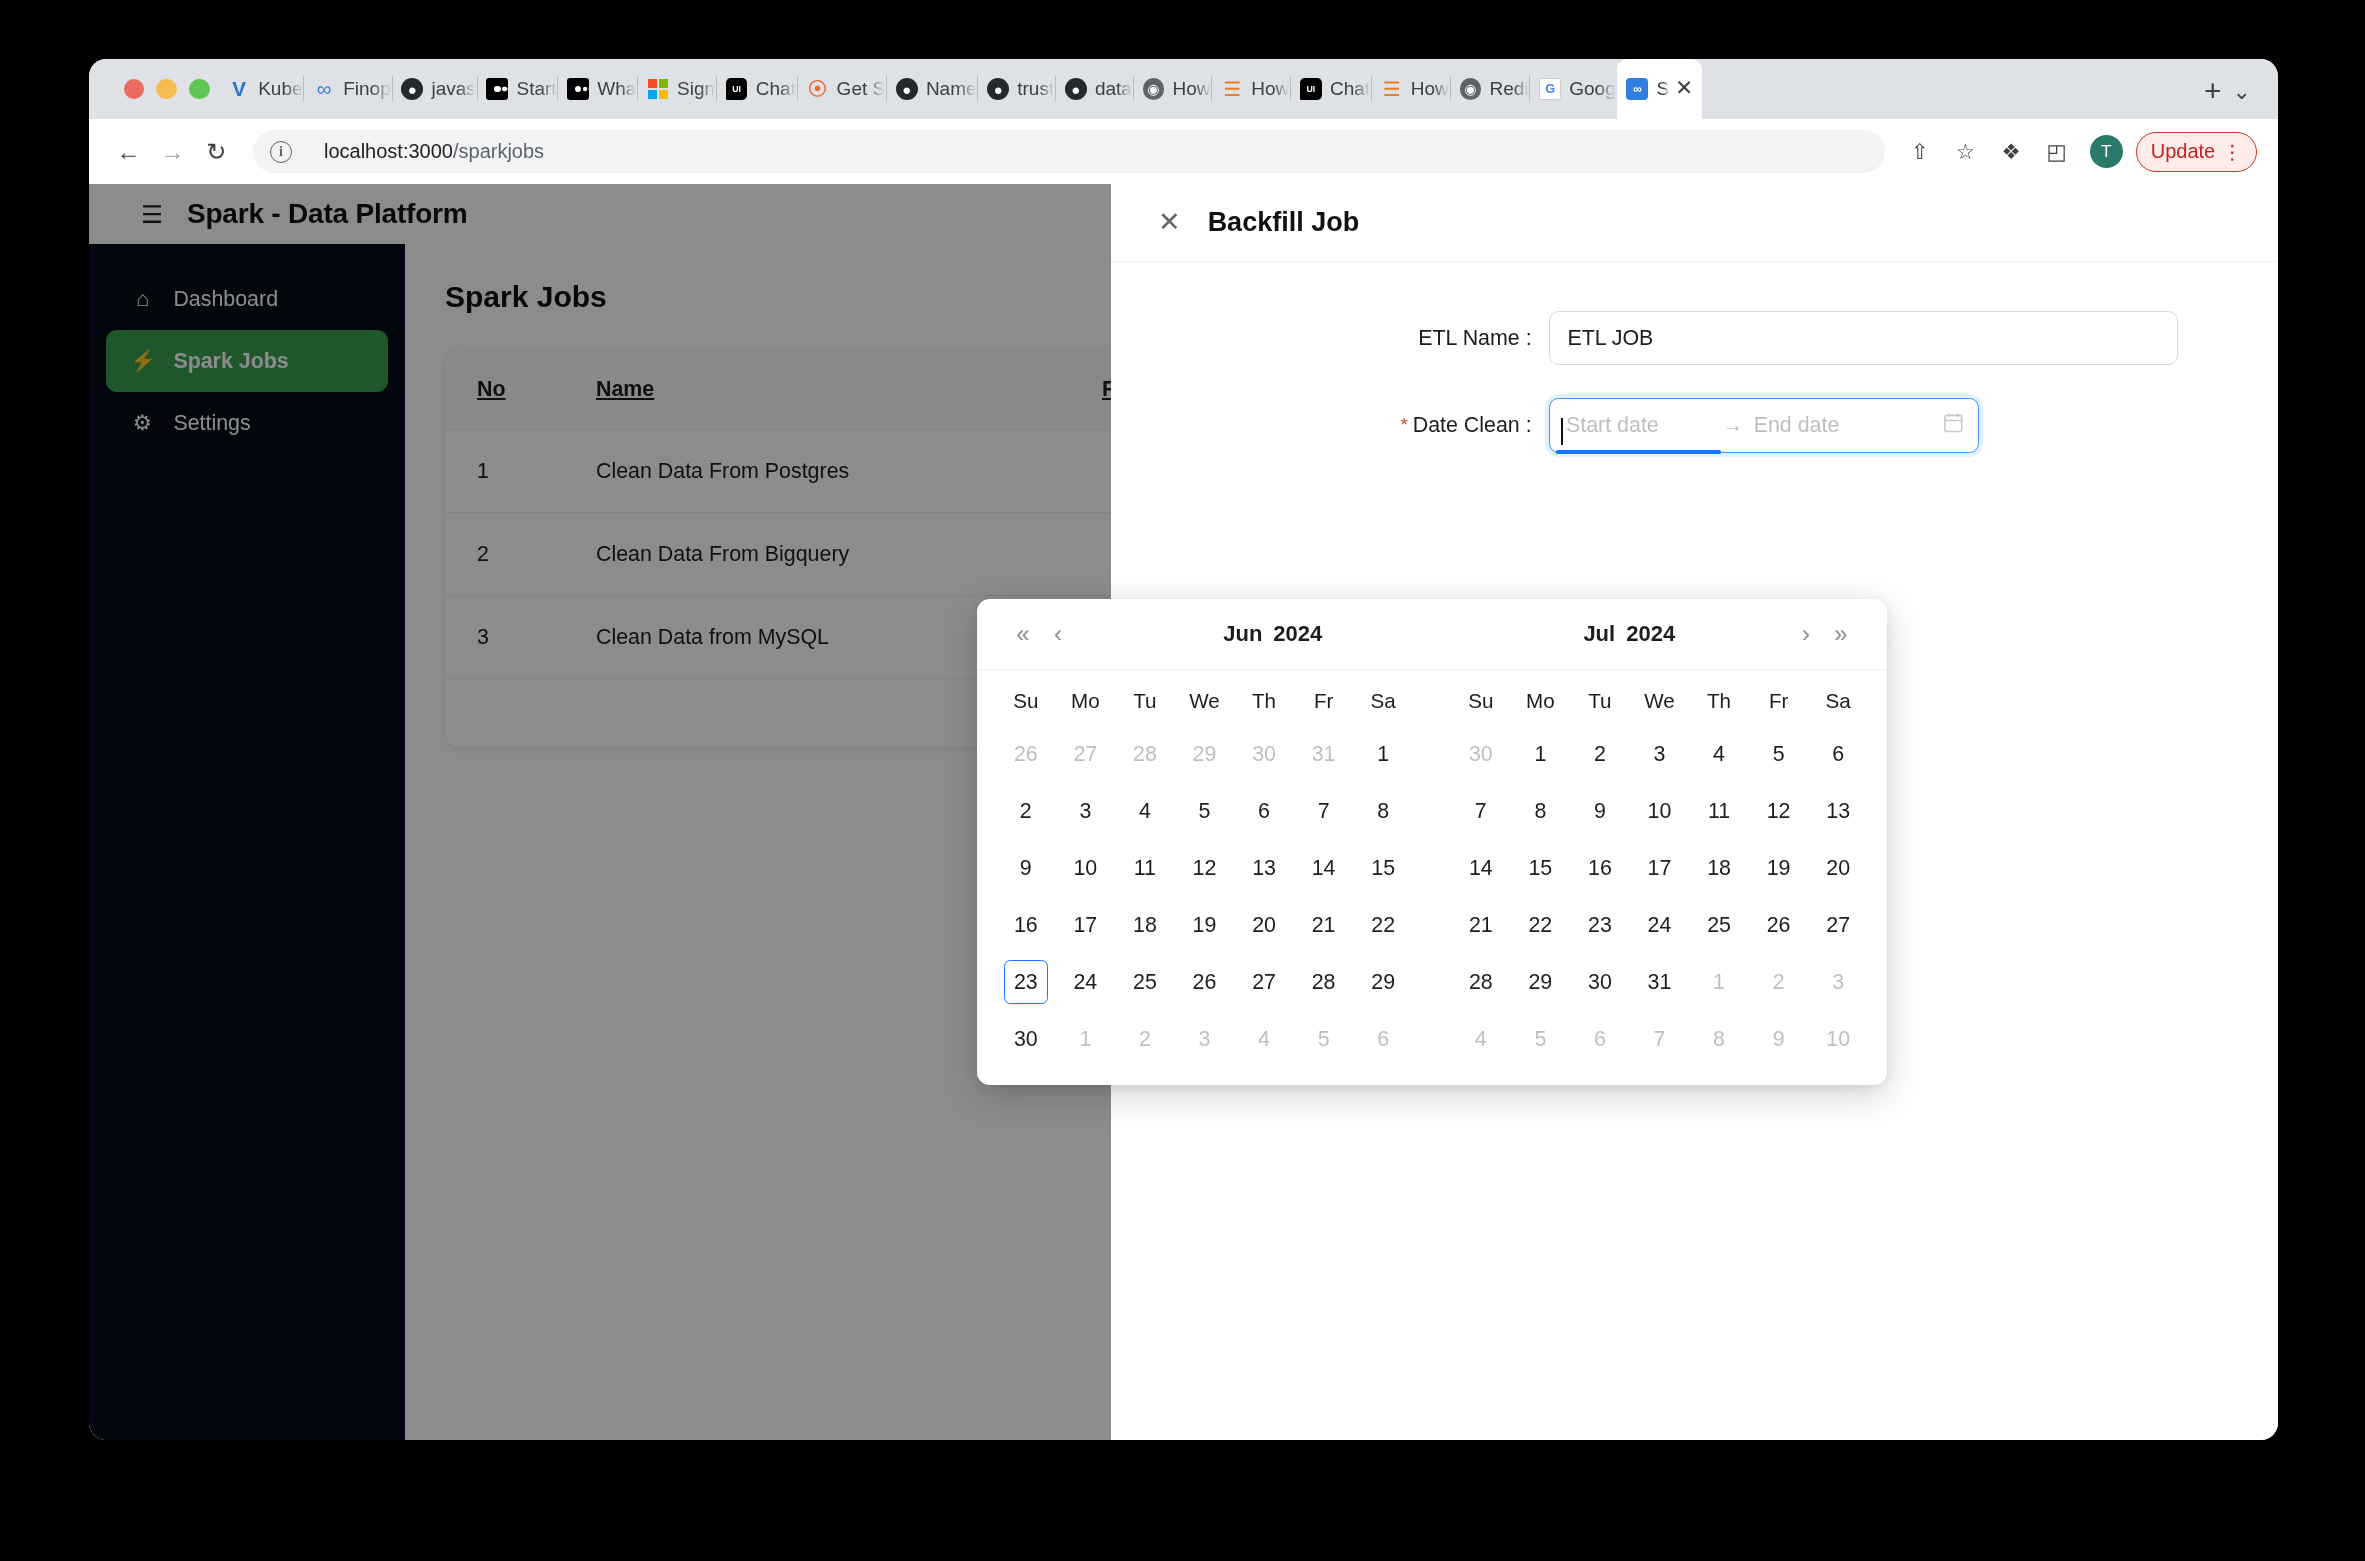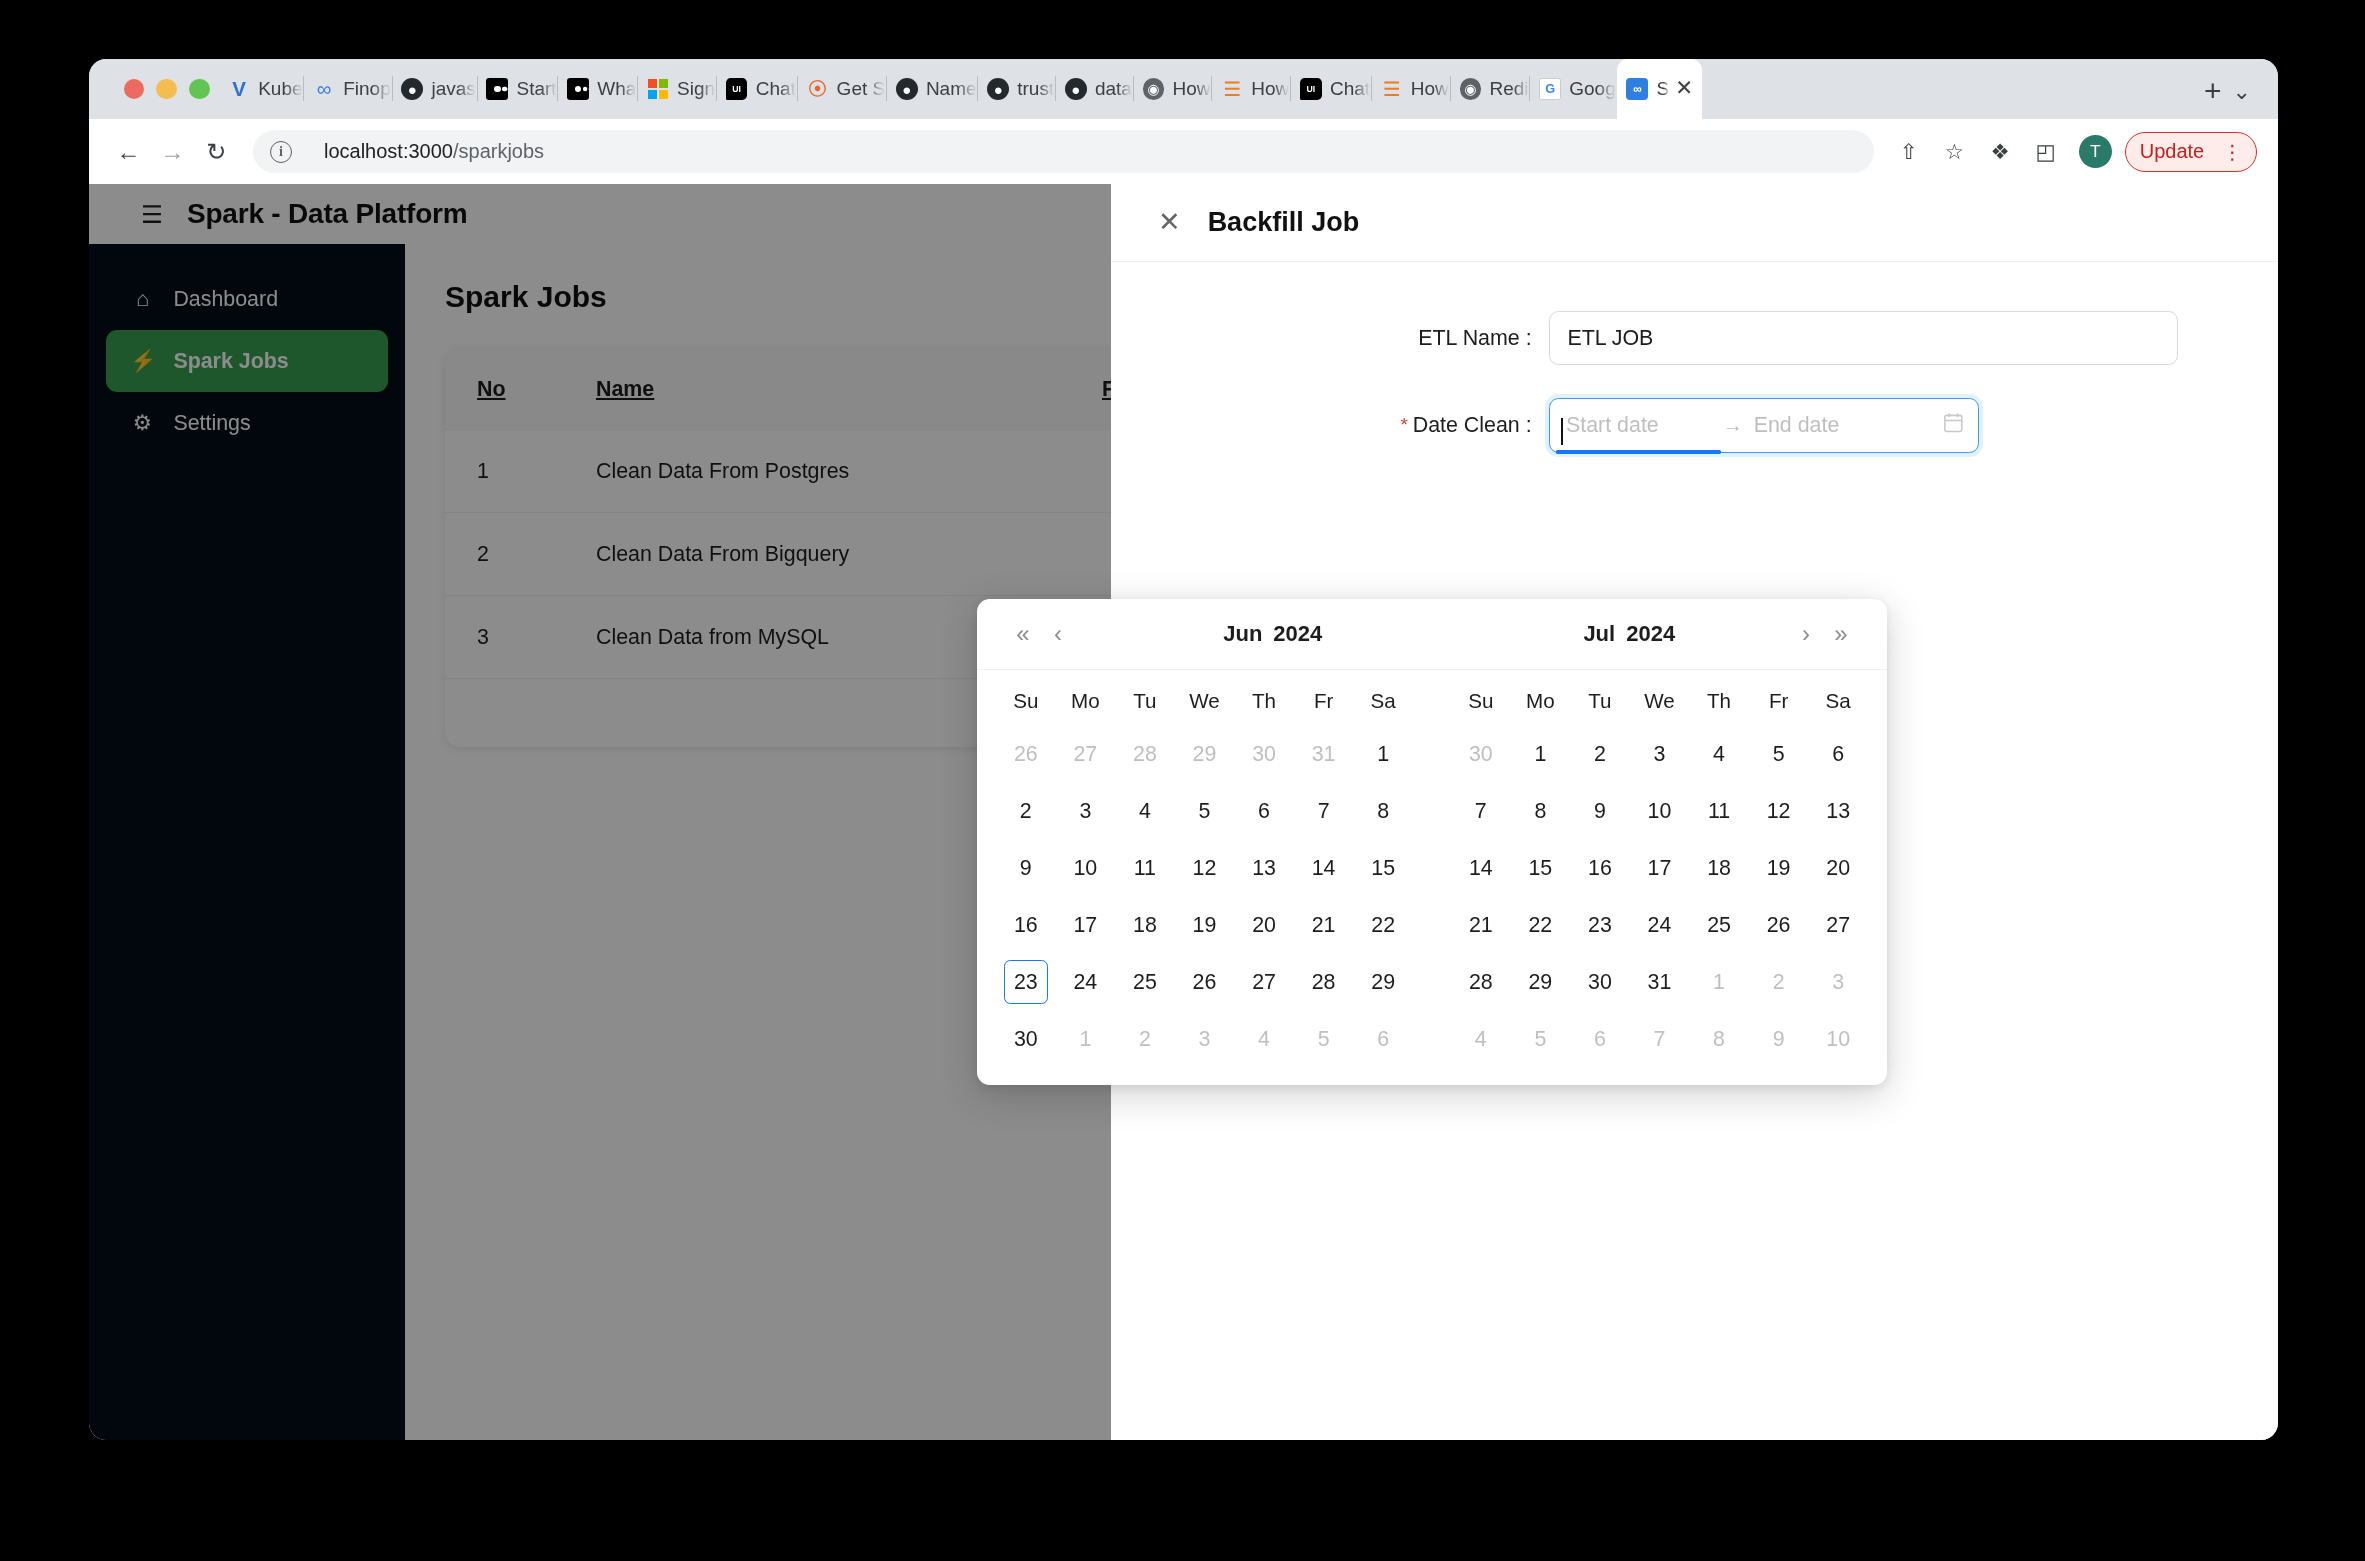--- a/index.html
+++ b/index.html
@@ -152,21 +152,21 @@
   .tb-icon {
     width: 41px; height: 41px; display:flex; align-items:center; justify-content:center;
     font-size: 21.4px; color: #3c4043;
   }
   #avatar {
     width: 33px; height: 33px; border-radius: 50%; background: #2a7a6a;
     color: #fff; font-size: 17.4px; display:flex; align-items:center; justify-content:center;
     margin: 0 8px;
   }
   #update-btn {
-    display:flex; align-items:center; gap: 18px;
+    display:flex; align-items:center; gap: 7px;
     border: 1.6px solid #d93025; border-radius: 20.6px;
     background: #fdecea; color: #c5221f;
     font-size: 20px; padding: 6.3px 14.2px; height: 40px;
   }
   #update-btn .dots { font-size: 20px; letter-spacing: 0; line-height: 0.6; }
 
   
   #viewport {
     position: relative;
     height: 1256px;

